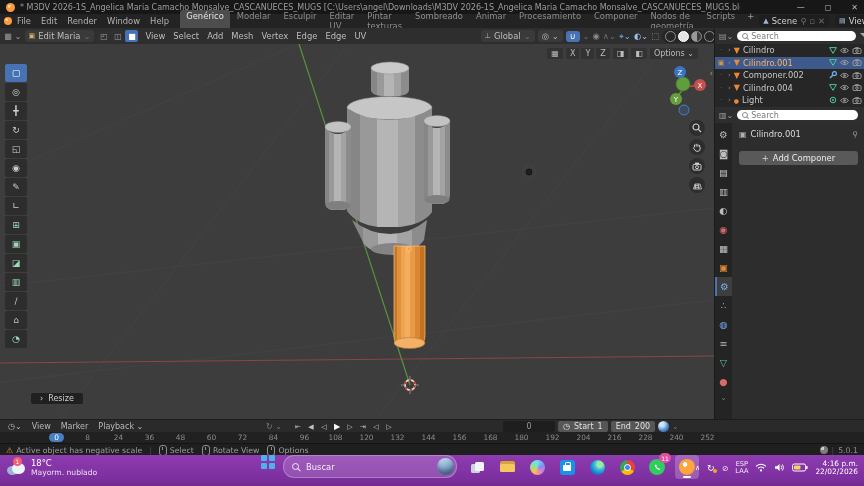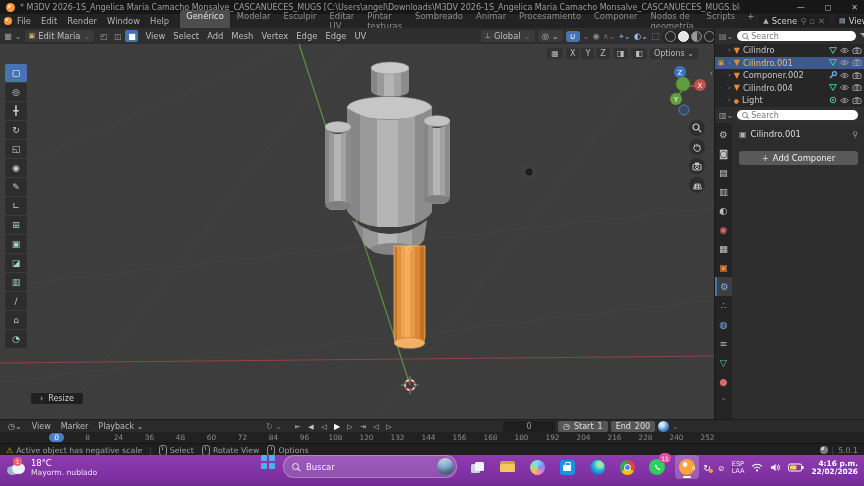--- a/index.html
+++ b/index.html
@@ -171,21 +171,21 @@
             background:conic-gradient(#ea4335 0 33%,#fbbc05 0 66%,#34a853 0 100%);}
   .i-chrome::after{content:"";position:absolute;left:4px;top:4px;width:5px;height:5px;border-radius:50%;
                    background:#4285f4;border:1.5px solid #fff;}
   .i-whatsapp{width:16px;height:16px;border-radius:50%;background:#2fcc5e;display:flex;align-items:center;justify-content:center;}
   .app-badge{position:absolute;right:-2px;top:-2px;min-width:10px;height:10px;border-radius:5px;background:#e14fa3;
              color:#fff;font-size:6px;display:flex;align-items:center;justify-content:center;padding:0 1px;z-index:2;}
   .i-blender{width:16px;height:16px;border-radius:50%;
              background:radial-gradient(circle at 38% 34%,#ffffff 0 16%,#ffa53e 17% 58%,#f57f17 100%);}
   #tb-tray{right:6px;top:0;height:26px;display:flex;align-items:center;gap:7px;color:#fff;font-size:8px;}
   .lang{font-size:6.6px;line-height:7px;text-align:center;color:#f4ecf8;}
-  .clockblk{font-size:7.4px;line-height:8.5px;text-align:right;color:#fff;font-weight:bold;}
+  .clockblk{font-size:7.4px;line-height:8.5px;text-align:right;color:#fff;}
   .sync{position:relative;font-size:9px;}
   .sync::after{content:"";position:absolute;right:-2px;bottom:0;width:4px;height:4px;border-radius:50%;background:#f5a623;}
   .chev{font-size:7px;}
 </style>
 </head>
 <body>
 
 <div id="titlebar" class="abs">
   <span class="blogo"></span>
   <span id="title-text">* M3DV 2026-1S_Angelica Maria Camacho Monsalve_CASCANUECES_MUGS [C:\Users\angel\Downloads\M3DV 2026-1S_Angelica Maria Camacho Monsalve_CASCANUECES_MUGS.blend] - Blender 5.0.1</span>

